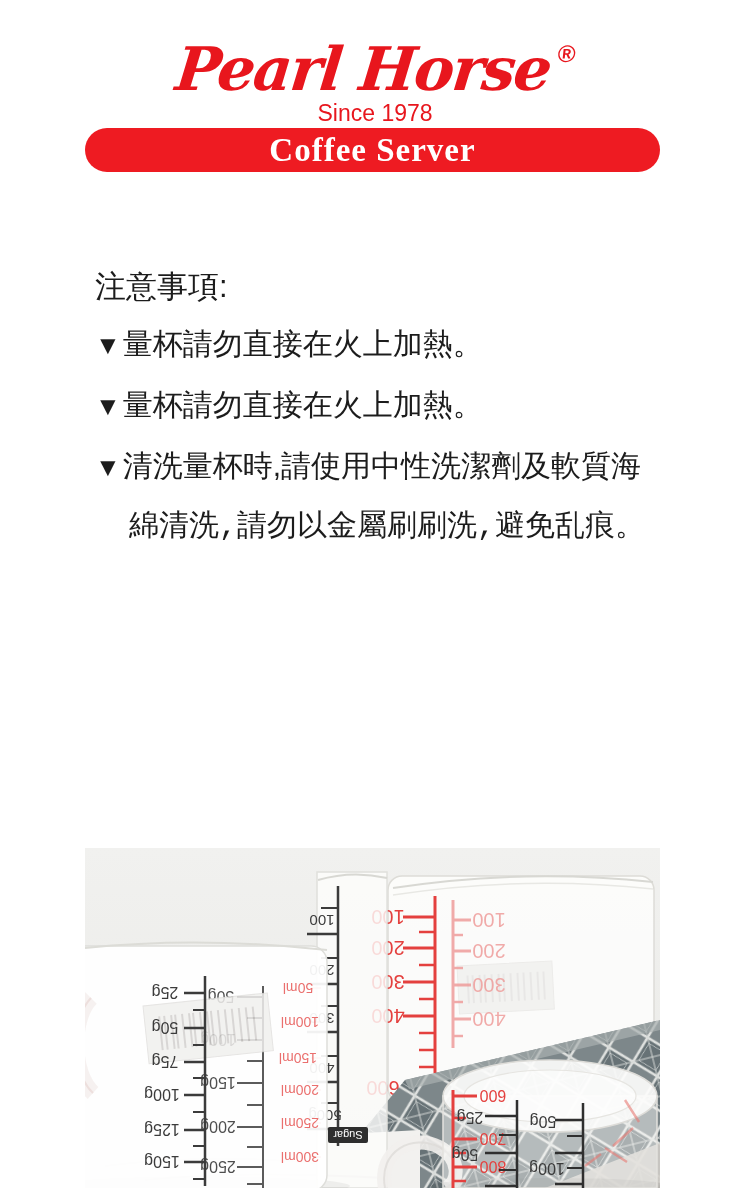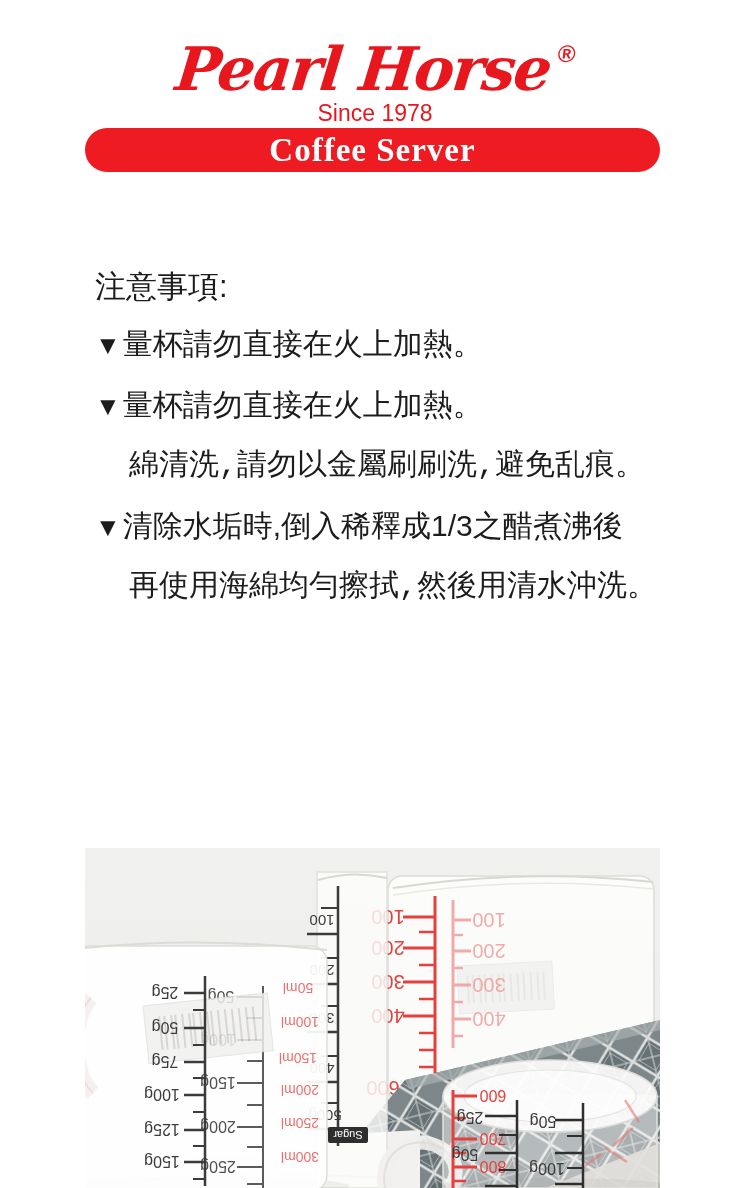--- a/index.html
+++ b/index.html
@@ -42,23 +42,22 @@
   <div class="logo"><span>Pearl Horse</span><span class="reg">®</span></div>
   <div class="since">Since 1978</div>
   <div class="banner">
     <span class="banner-label">Coffee Server</span>
   </div>
 
   <div class="notice">
     <div class="notice-title">注意事項:</div>
     <div class="nline"><span class="bullet">▼</span><span>量杯請勿直接在火上加熱。</span></div>
     <div class="nline"><span class="bullet">▼</span><span>量杯請勿直接在火上加熱。</span></div>
+    <div class="nline"><span class="bullet">▼</span><span>清洗量杯時,請使用中性洗潔劑及軟質海</span></div>
     <div class="nline indent"><span>綿清洗,請勿以金屬刷刷洗,避免乱痕。</span></div>
-    <div class="nline"><span class="bullet">▼</span><span>清除水垢時,倒入稀釋成1/3之醋煮沸後</span></div>
-    <div class="nline indent"><span>再使用海綿均勻擦拭,然後用清水沖洗。</span></div>
   </div>
 
   <div class="photo">
     <svg width="575" height="340" viewBox="0 0 575 340">
       <defs>
         <linearGradient id="bgG" x1="0" y1="0" x2="0" y2="1">
           <stop offset="0" stop-color="#f1f1ef"></stop>
             <stop offset="1" stop-color="#e9e9e6"></stop>
         </linearGradient>
         <pattern id="fab" width="40" height="40" patternUnits="userSpaceOnUse" patternTransform="rotate(-14)">

